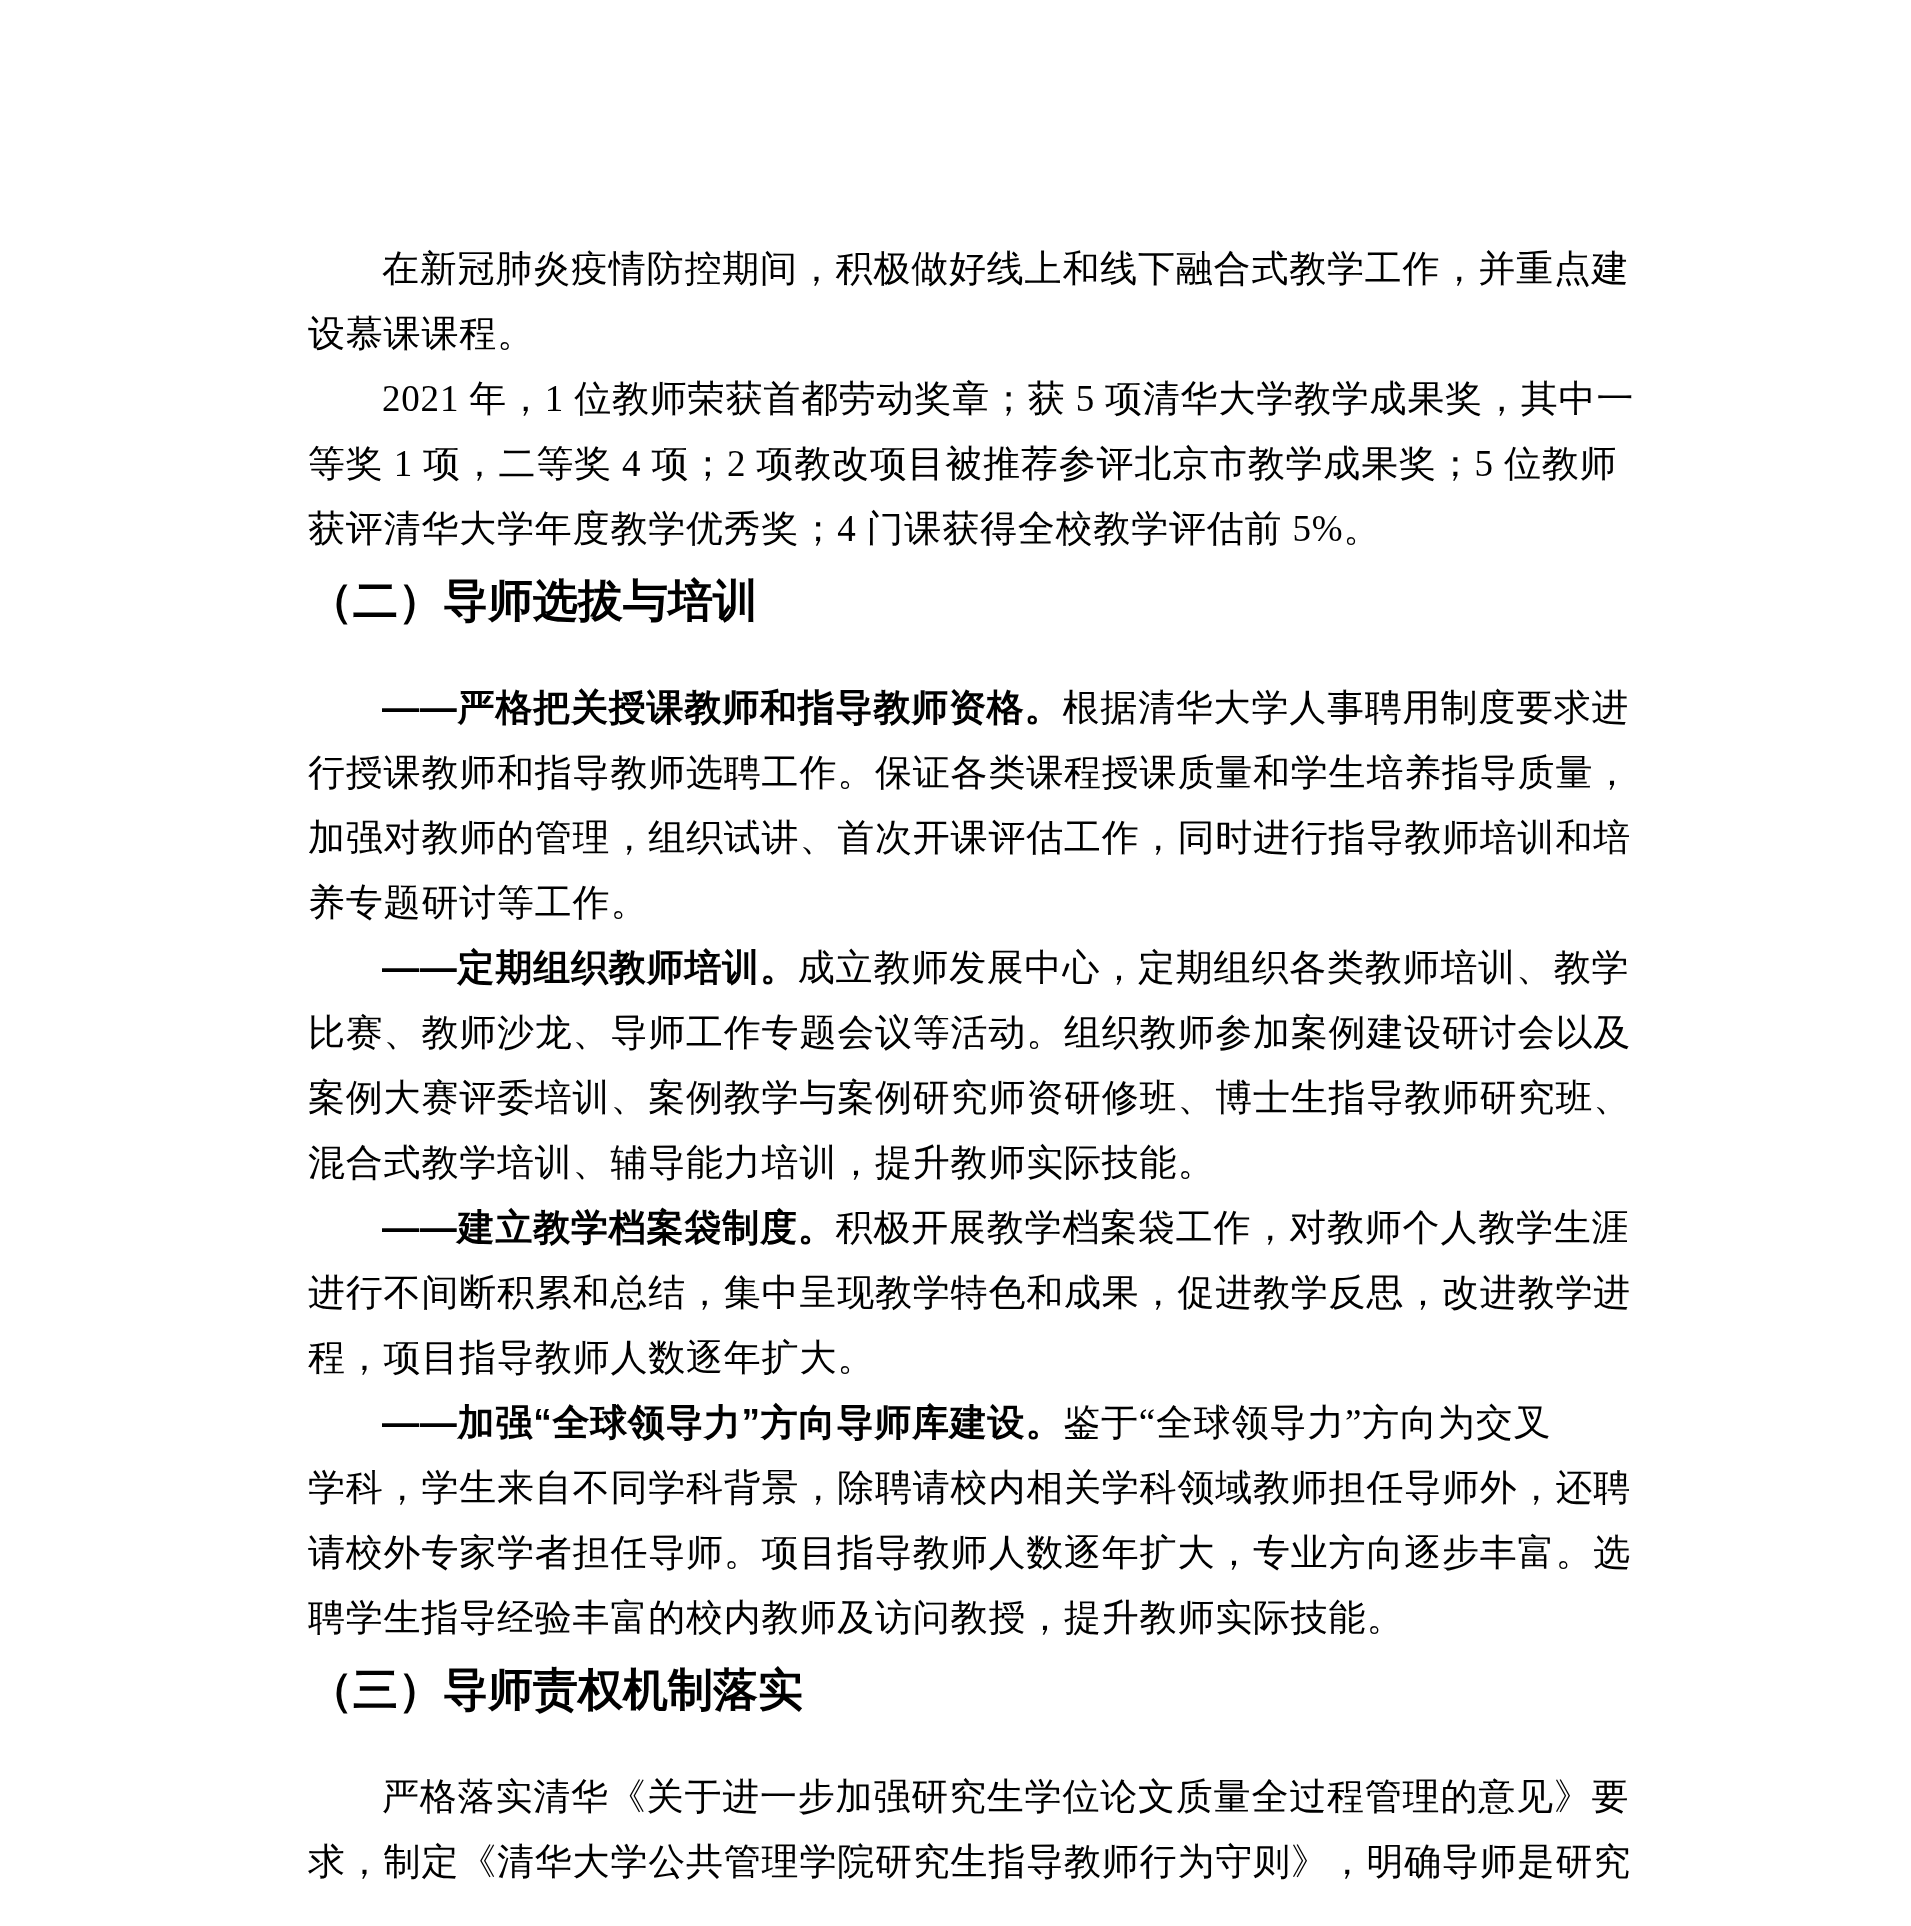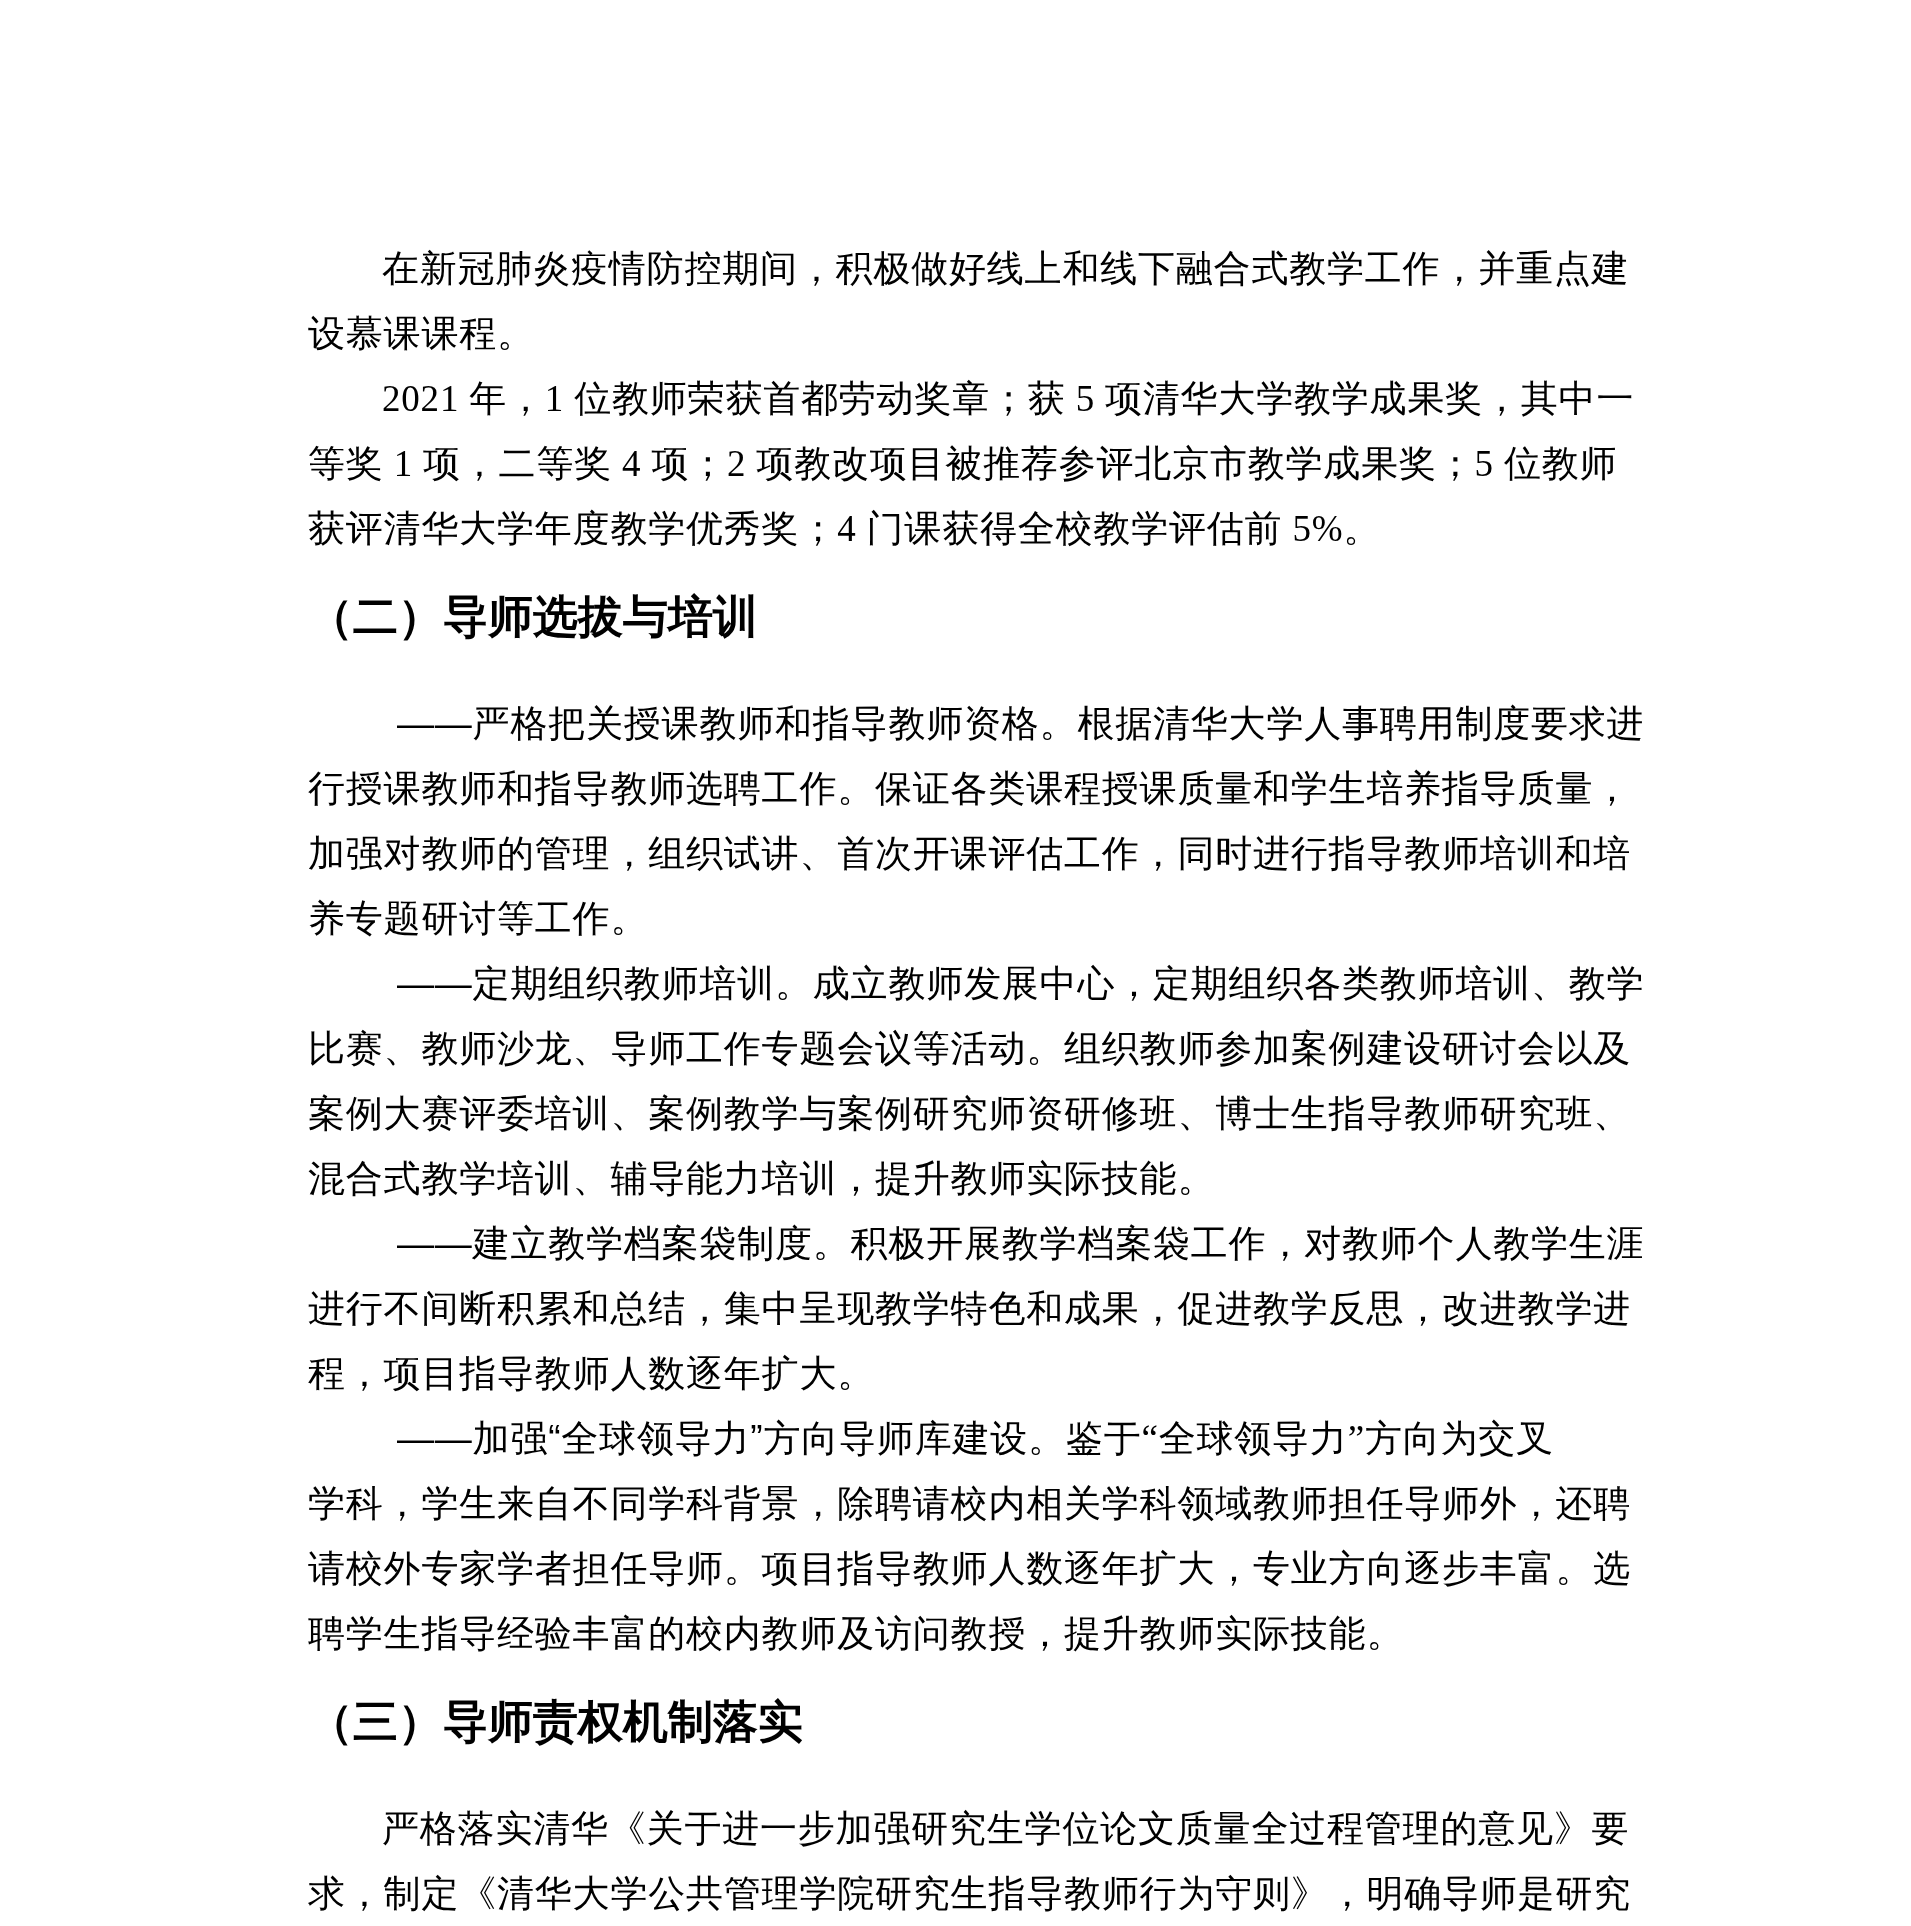--- a/index.html
+++ b/index.html
@@ -30,28 +30,27 @@
     line-height: 65px;
     font-size: 37px;
     white-space: nowrap;
     font-family: "Liberation Serif", "DejaVu Serif", serif;
     letter-spacing: 0.8px;
   }
   .line.indent {
     padding-left: 74px;
   }
   .seg.bold {
-    font-weight: 400;
+    font-weight: 700;
     font-family: "Liberation Sans", "DejaVu Sans", sans-serif;
-    margin-left: 15px;
   }
   .heading {
     height: 65px;
     line-height: 65px;
-    margin-top: 23px;
+    margin-top: 7px;
     margin-bottom: 42px;
     font-size: 45px;
     font-weight: 700;
     white-space: nowrap;
     font-family: "Liberation Sans", "DejaVu Sans", sans-serif;
   }
 </style>
 </head>
 <body>
 

